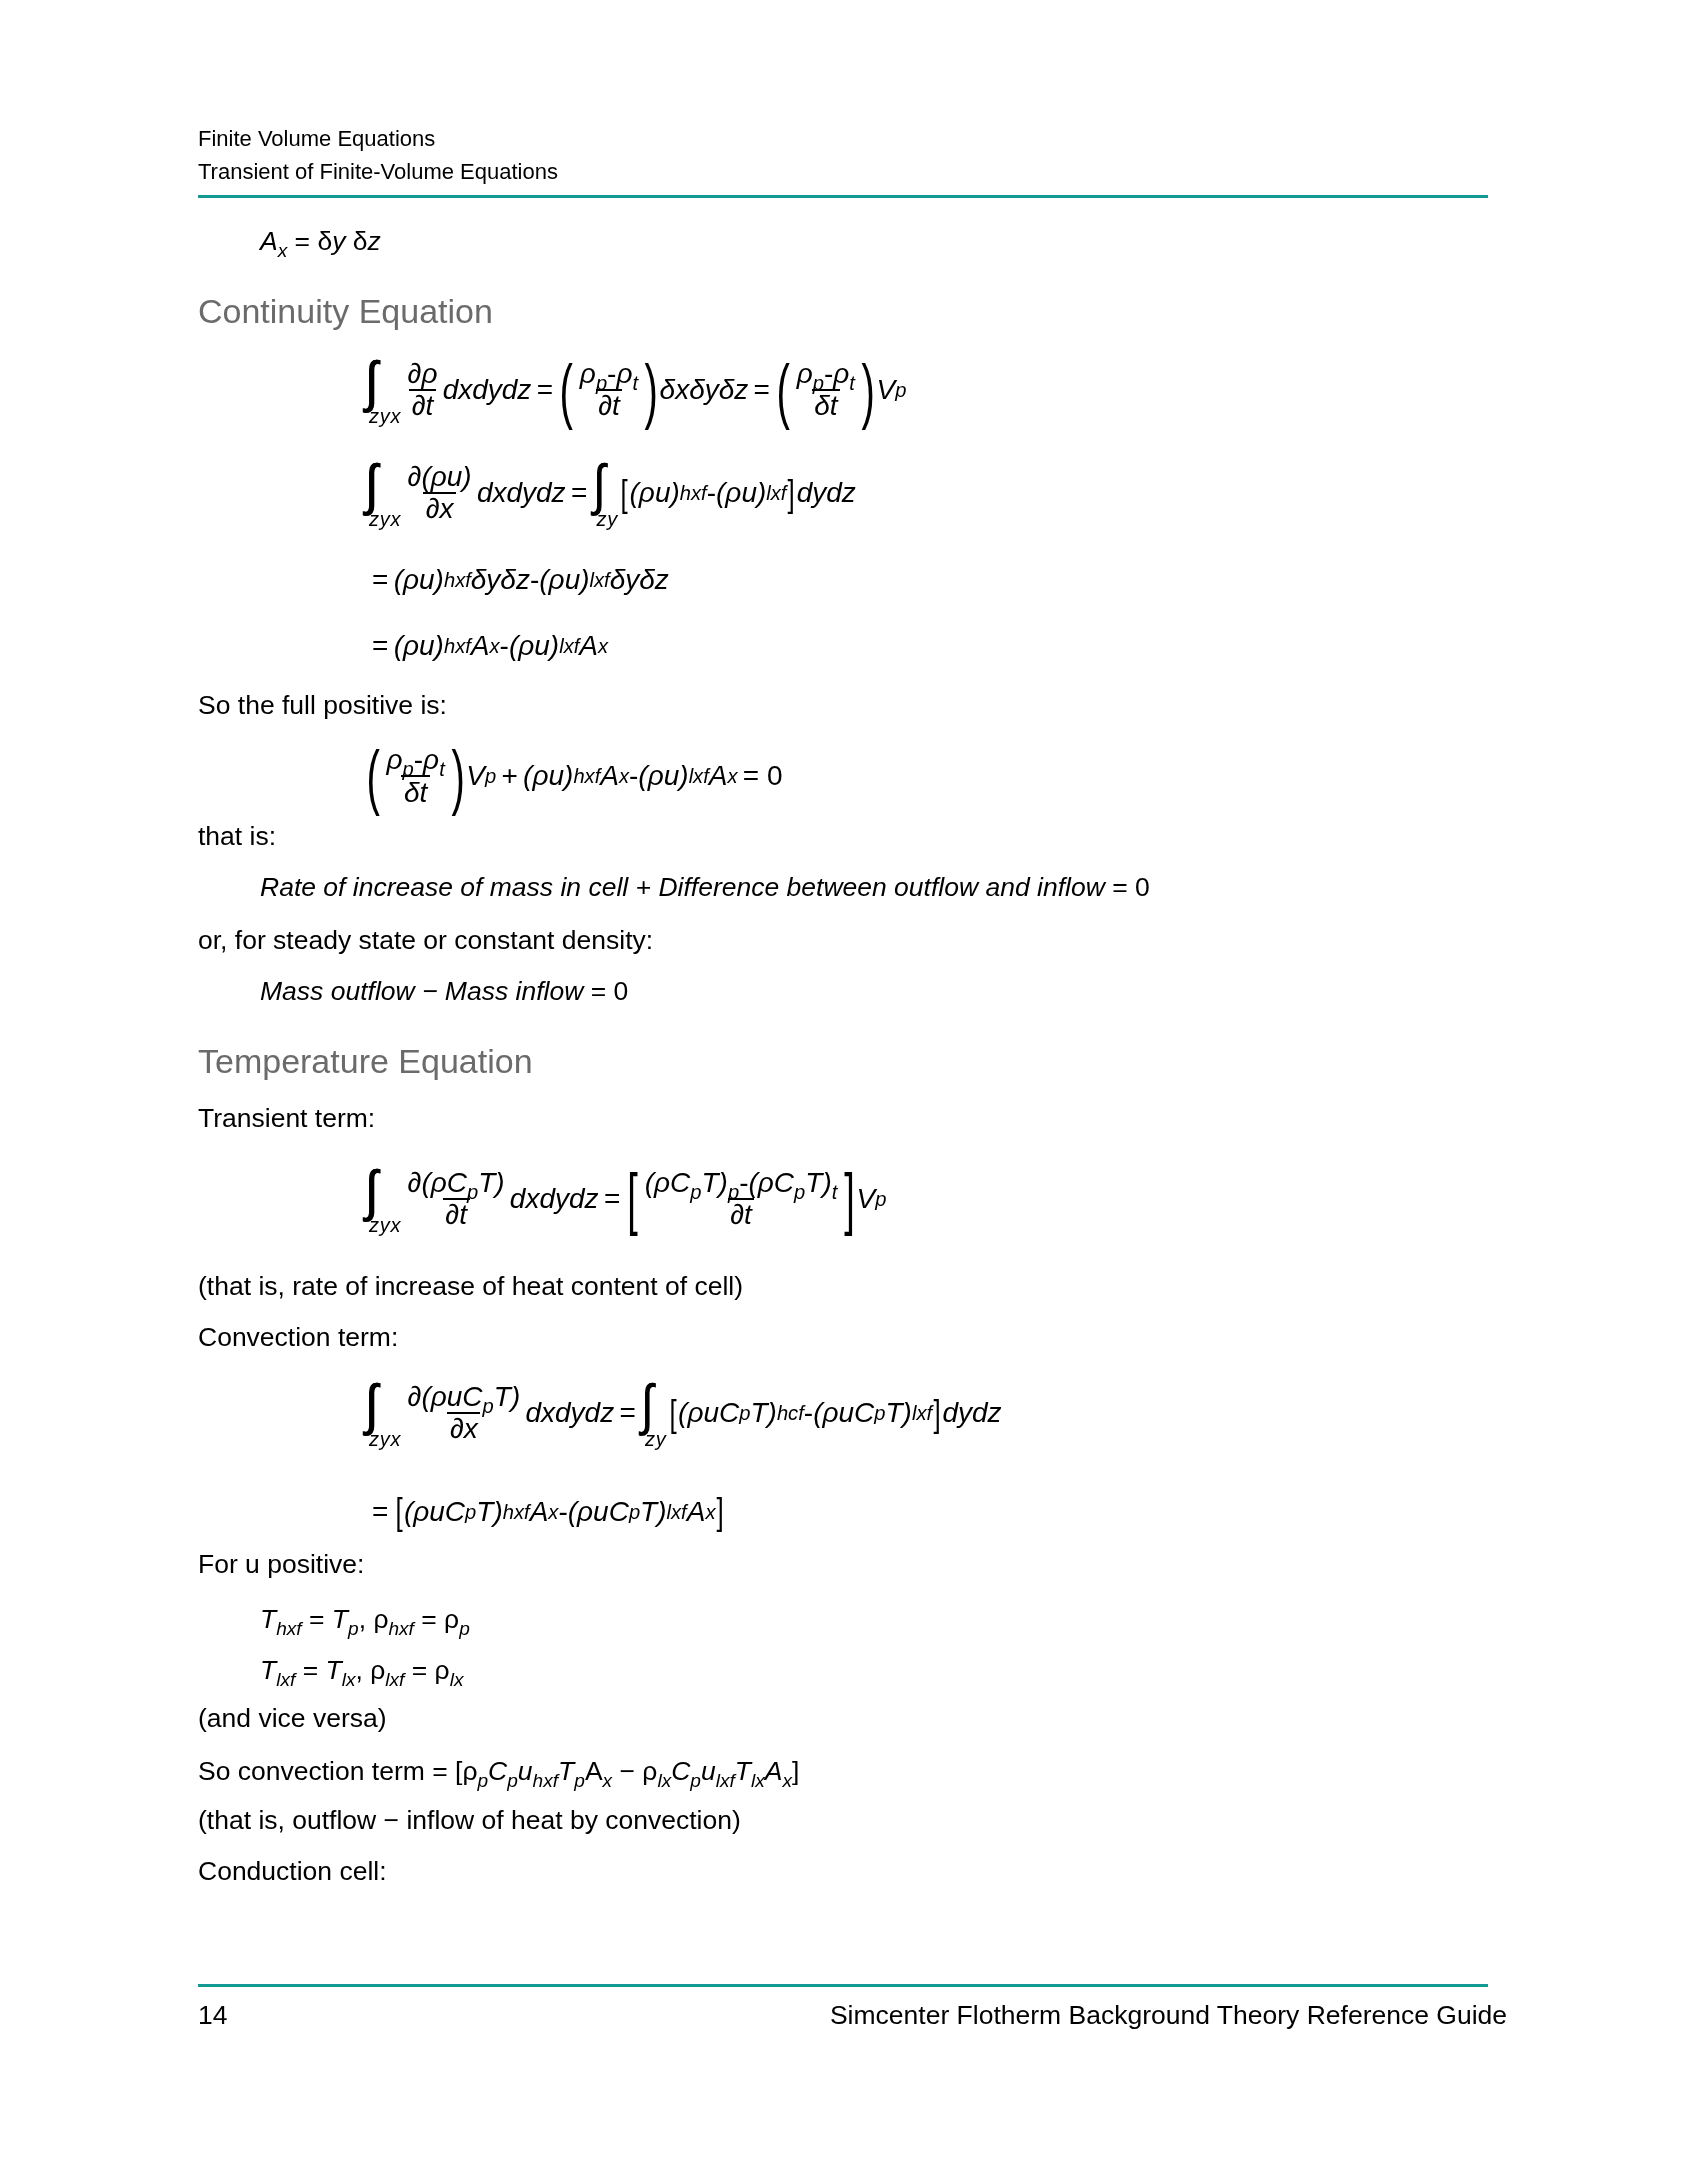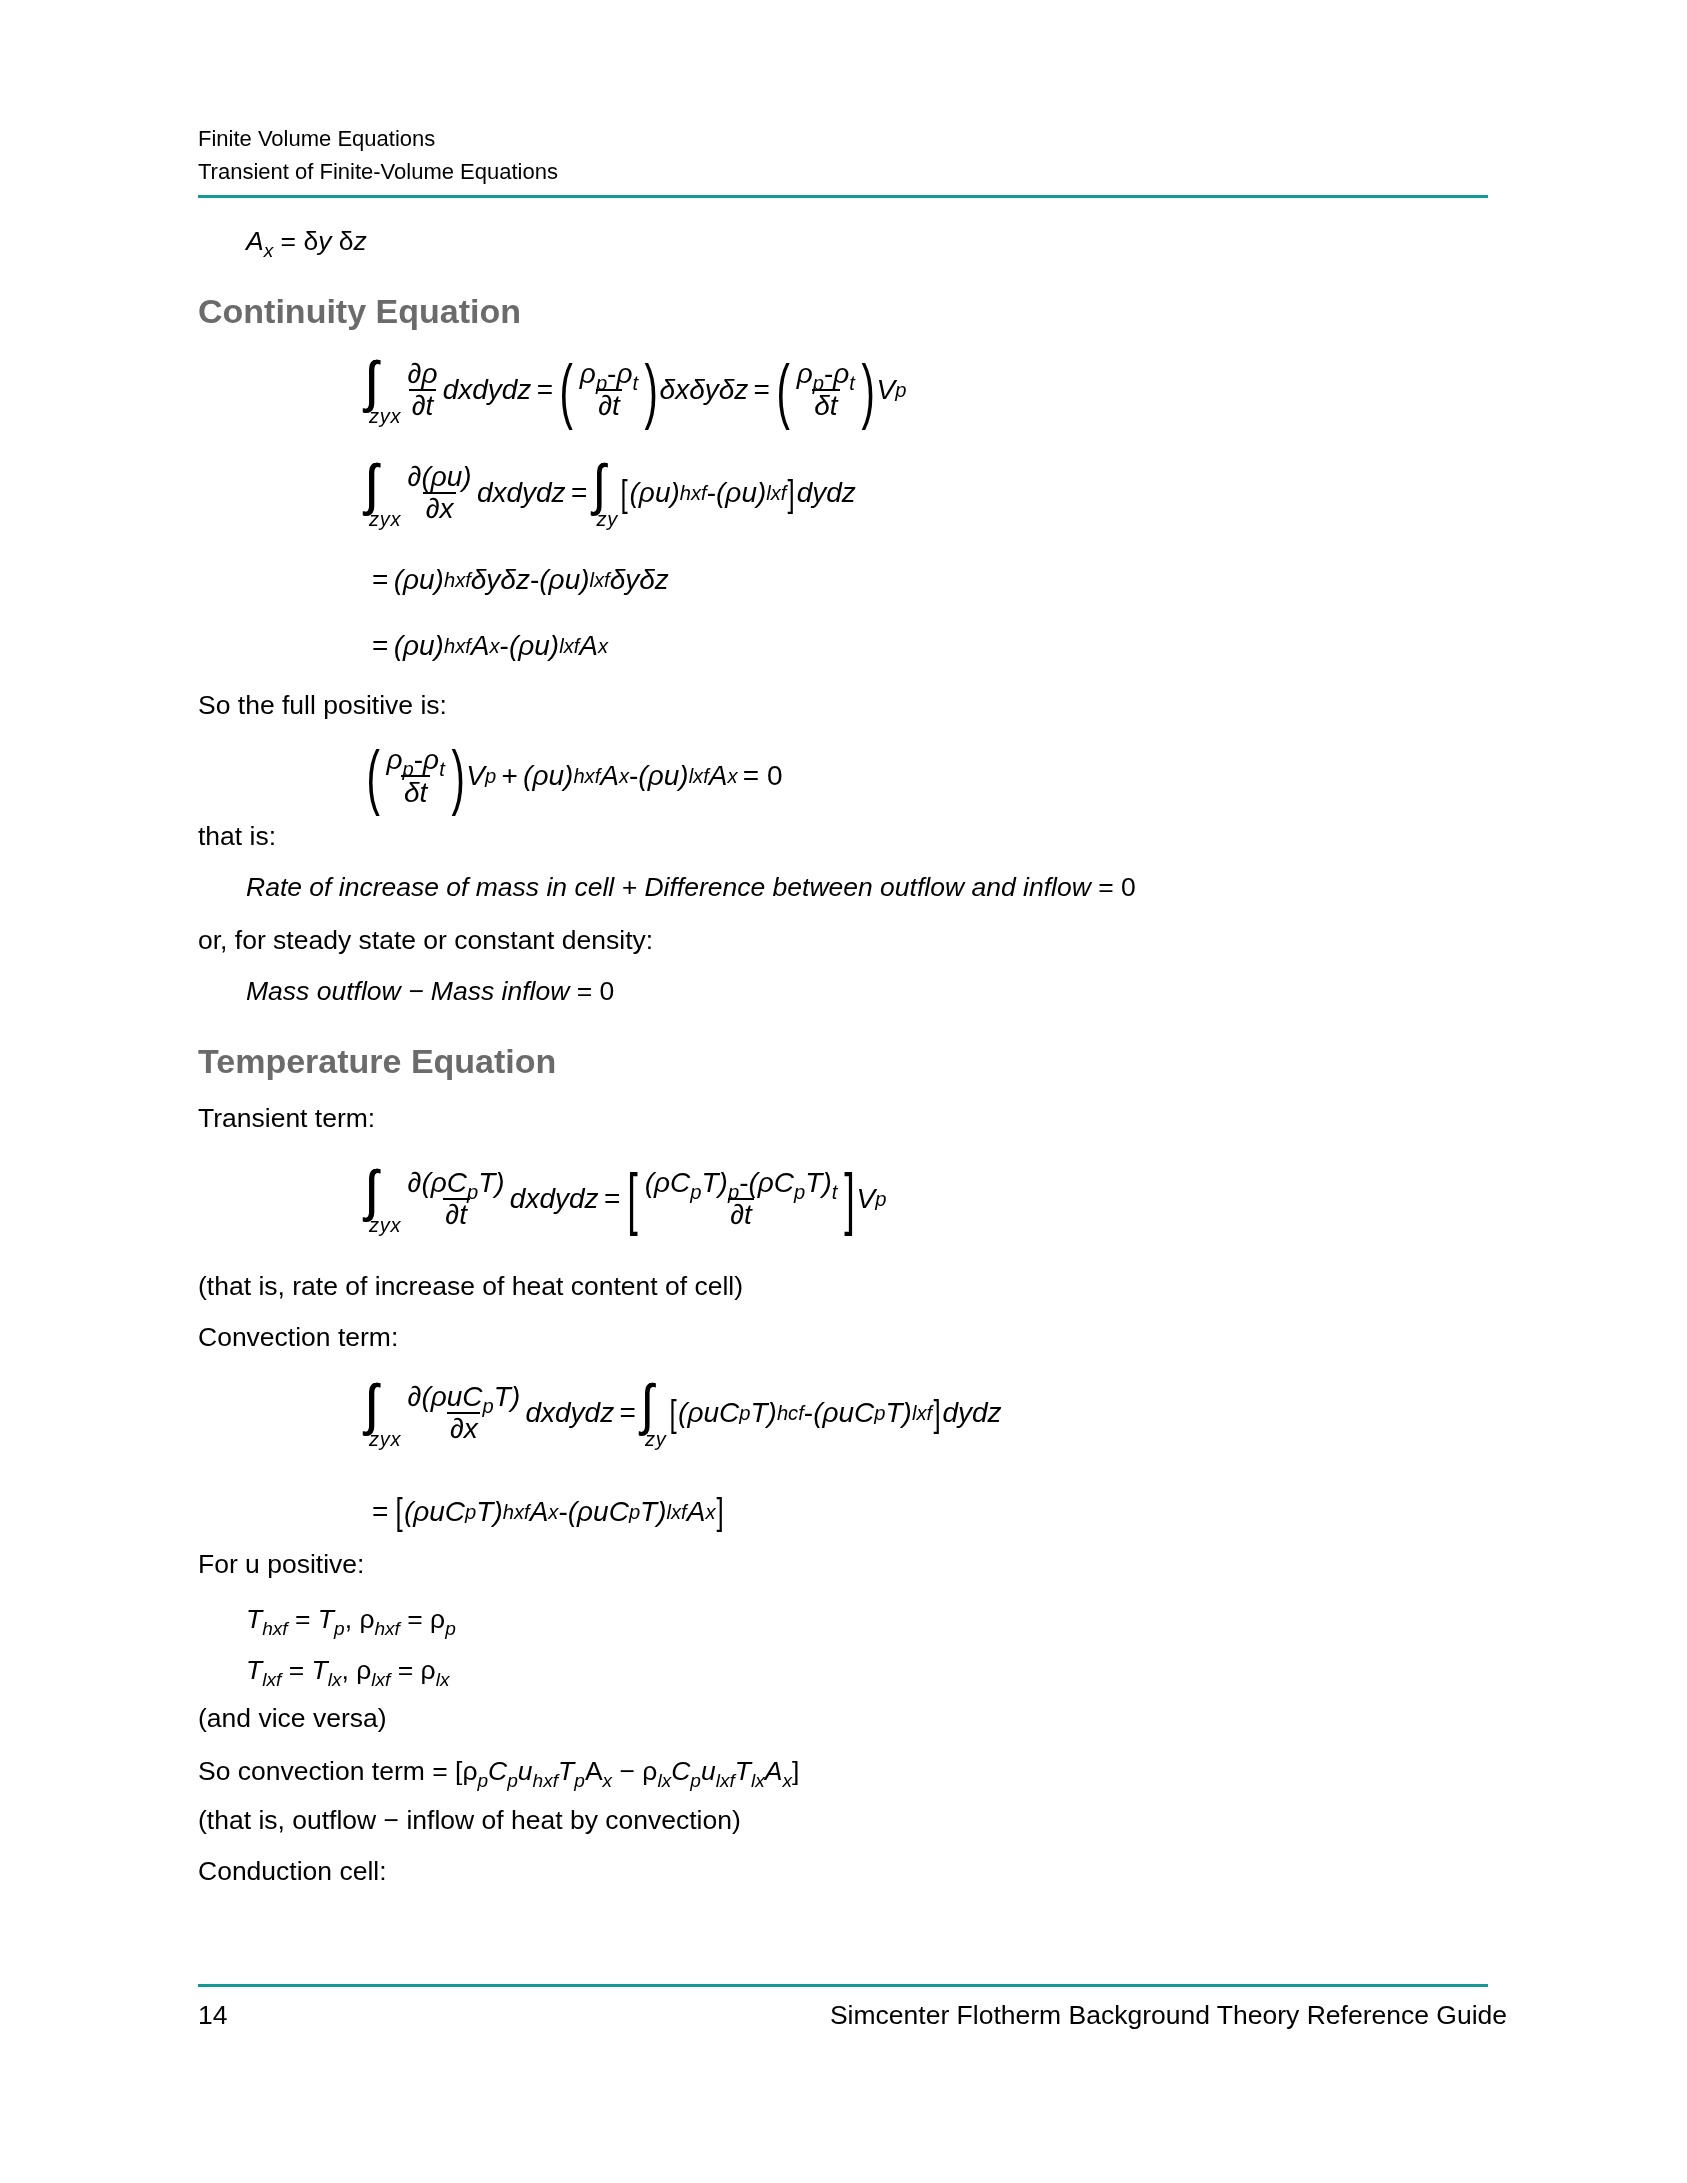--- a/index.html
+++ b/index.html
@@ -1,23 +1,23 @@
 <!DOCTYPE html>
 <html style="font-size:10.6px"><head>
 <meta charset="utf-8">
 <style>
   html, body { margin:0; padding:0; background:#ffffff; }
   body { width:1687px; height:2183px; position:relative; overflow:hidden;
          font-family:"Liberation Sans", sans-serif; color:#000; }
   .abs { position:absolute; white-space:nowrap; }
   .hdr { font-size:22px; line-height:32px; left:198px; }
   .rule { position:absolute; left:198px; width:1290px; height:3.3px; background:#139a94; }
-  .h2 { font-size:34px; font-weight:bold; color:#6b6b6b; left:198px; line-height:40px; }
+  .h2 { font-size:34px; font-weight:normal; color:#6b6b6b; left:198px; line-height:40px; }
   .p { font-size:26.5px; line-height:32px; left:198px; }
-  .ind { left:246px; }
+  .ind { left:260px; }
   .i { font-style:italic; }
   sub { font-size:0.72em; vertical-align:-0.35em; line-height:0; }
   .eq { font-size:28px; font-style:italic; line-height:1; display:flex; align-items:center; }
   .eq .n { font-style:normal; }
   .frac { display:inline-flex; flex-direction:column; align-items:center; margin:0 2.6px; }
   .frac .num { padding:0 2.6px 1.3px; }
   .frac .den { padding:1.3px 2.6px 0; border-top:2.6px solid #000; }
   .paren { font-style:normal; font-weight:200; font-size:73px; line-height:0.8; transform:scaleX(0.55); display:inline-block; margin:0 -4px; }
   .brack { font-style:normal; font-size:69px; line-height:0.8; transform:scaleX(0.55); display:inline-block; margin:0 -2.6px; }
   .sbrack { font-style:normal; font-size:37px; display:inline-block; transform:scaleX(0.7); }

